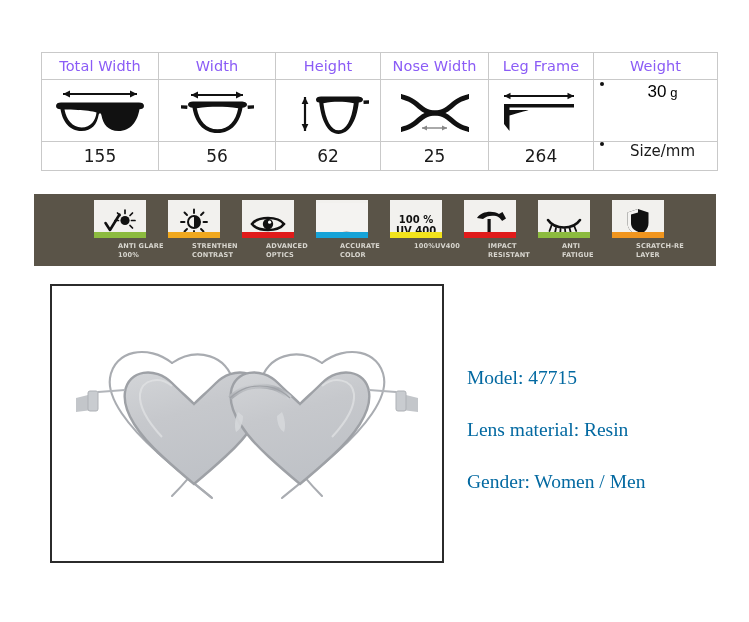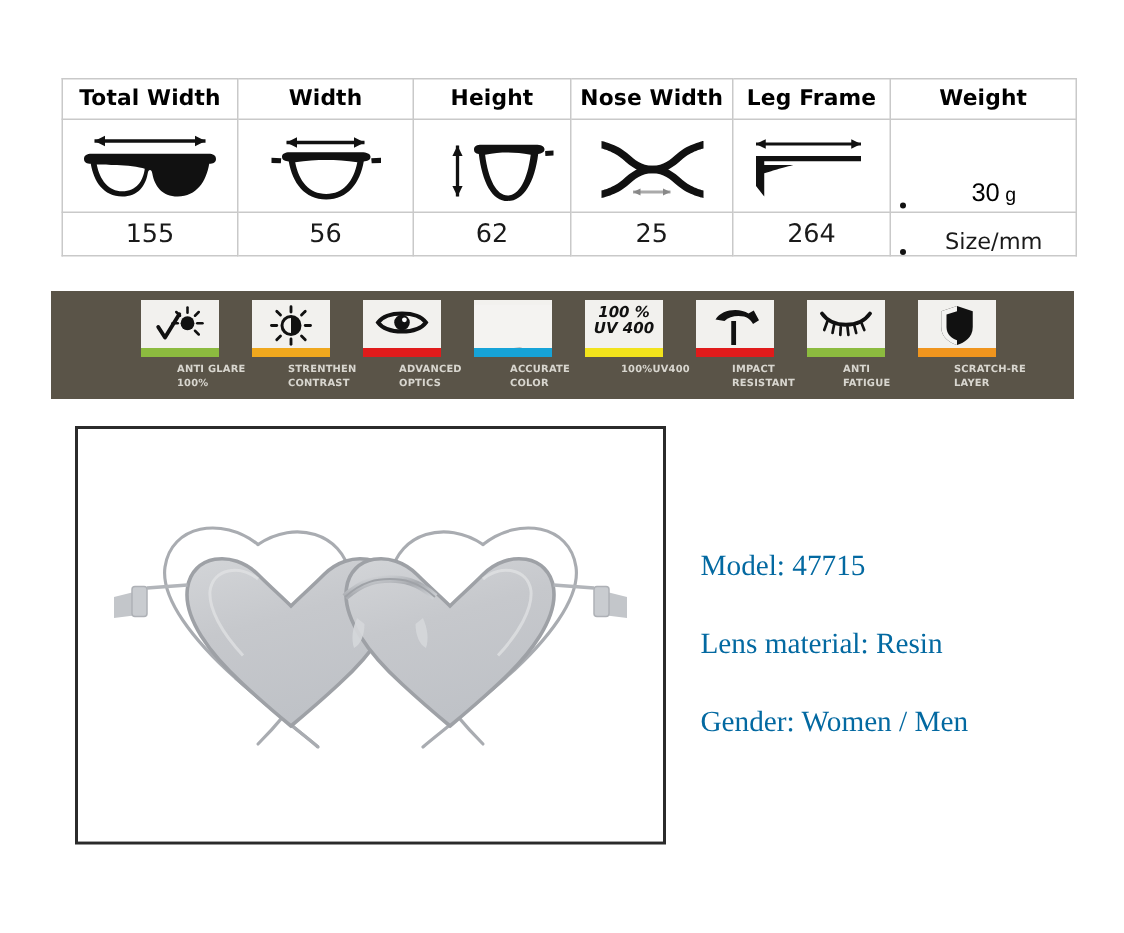--- a/index.html
+++ b/index.html
@@ -20,37 +20,37 @@
   }
   .spec-table td {
     border: 1px solid #c9c9c9;
     text-align: center;
     vertical-align: middle;
     background: #fff;
   }
   .spec-table .row-head td {
     height: 27px;
     font-size: 14.5px;
-    color: #000000;
+    color: #8b5cf6;
     font-family: "DejaVu Sans", sans-serif;
-    font-weight: 700;
+    font-weight: 400;
     letter-spacing: .1px;
   }
   .spec-table .row-icon td { height: 62px; padding: 2px 0; }
   .spec-table .row-val td {
     height: 29px;
     font-size: 17px;
     color: #1a1a1a;
     font-family: "DejaVu Sans", sans-serif;
   }
   .icon-cell { display: flex; align-items: center; justify-content: center; height: 100%; }
 
   
   .bullet-cell {
-    display: flex; align-items: flex-end; justify-content: flex-start;
+    display: flex; align-items: flex-start; justify-content: flex-start;
     height: 100%; padding-left: 6px; gap: 4px;
   }
   .bullet-dot {
     width: 4px; height: 4px; border-radius: 50%;
     background: #111; flex: 0 0 auto;
   }
   .bullet-text { flex: 1; text-align: center; }
   .wt-num { font-size: 17px; }
   .wt-unit { font-size: 13px; }
   .size-label { font-size: 15px; }
@@ -74,21 +74,21 @@
   }
   .feature-tile {
     width: 52px; height: 38px;
     background: #f2f1ee;
     position: relative;
     display: flex; align-items: center; justify-content: center;
     overflow: hidden;
   }
   .feature-tile .tile-art {
     width: 100%; height: 33px;
-    display: flex; align-items: flex-start; justify-content: center; font-style: italic;
+    display: flex; align-items: flex-end; justify-content: center;
   }
   .tile-strip {
     position: absolute; left: 0; bottom: 0;
     width: 100%; height: 6px;
   }
   .feature-label {
     margin-top: 4px;
     font-family: "DejaVu Sans", sans-serif;
     font-size: 6.6px;
     font-weight: bold;

